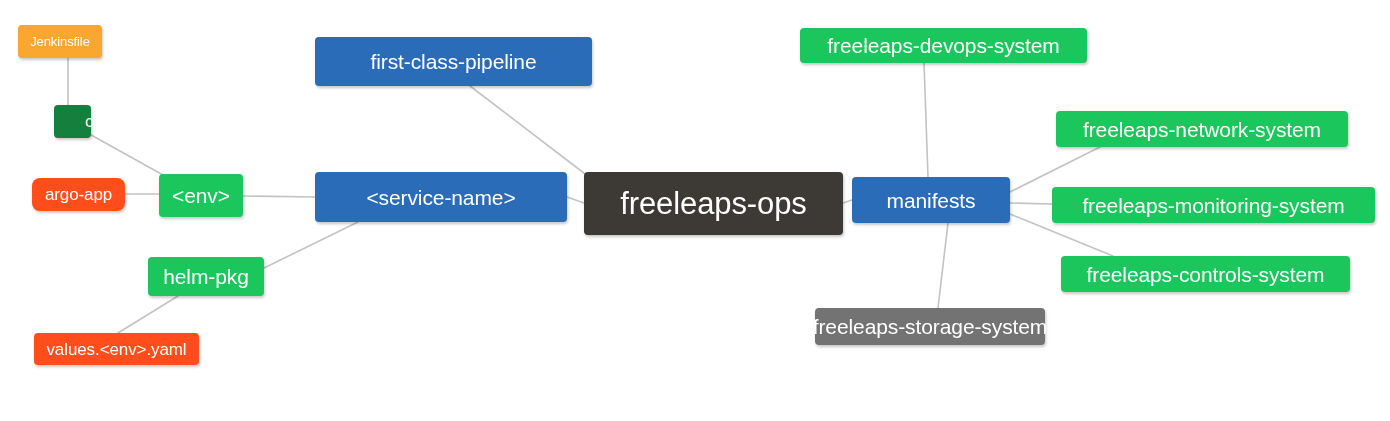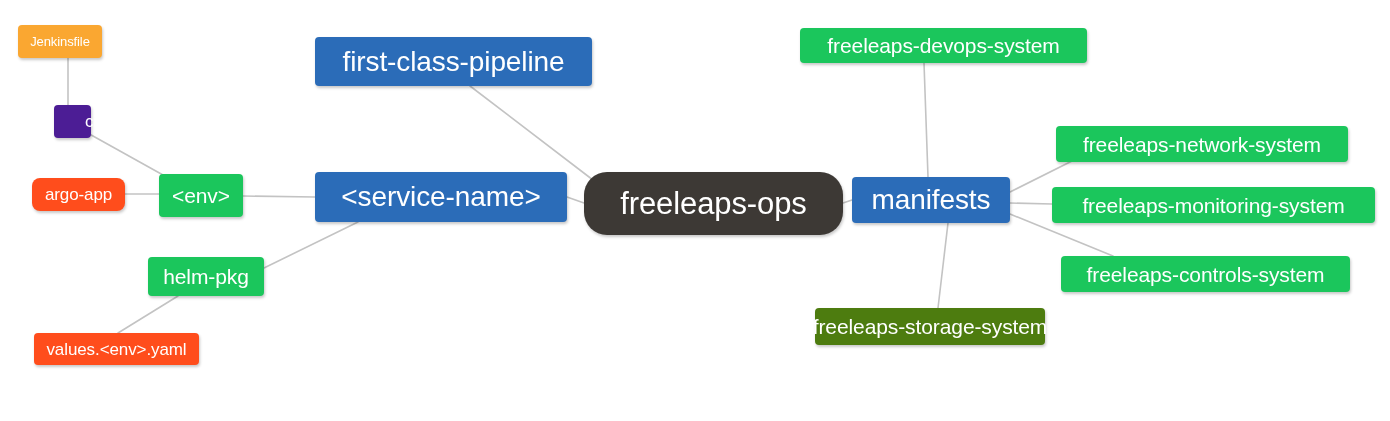--- a/index.html
+++ b/index.html
@@ -31,21 +31,21 @@
     justify-content: center;
     color: #ffffff;
     border-radius: 4px;
     white-space: nowrap;
     box-shadow: 1px 2px 3px rgba(0,0,0,0.22);
     letter-spacing: -0.1px;
     line-height: 1;
     z-index: 2;
   }
   .lvl-root  { font-size: 31px; }
-  .lvl-1-big { font-size: 28px; }
+  .lvl-1-big { font-size: 21px; }
   .lvl-2     { font-size: 21px; }
   .lvl-3     { font-size: 17px; }
   .lvl-4     { font-size: 13px; }
 </style>
 </head>
 <body>
 
 <div id="canvas">
   <svg id="edges" viewBox="0 0 1390 421" preserveAspectRatio="none">
       <line x1="584" y1="203" x2="567" y2="197" stroke="#c3c3c3" stroke-width="1.6" stroke-linecap="round"></line>
@@ -57,59 +57,59 @@
       <line x1="159" y1="194" x2="125" y2="194" stroke="#c3c3c3" stroke-width="1.6" stroke-linecap="round"></line>
       <line x1="68" y1="105" x2="68" y2="58" stroke="#c3c3c3" stroke-width="1.6" stroke-linecap="round"></line>
       <line x1="178" y1="296" x2="118" y2="333" stroke="#c3c3c3" stroke-width="1.6" stroke-linecap="round"></line>
       <line x1="928" y1="177" x2="924" y2="63" stroke="#c3c3c3" stroke-width="1.6" stroke-linecap="round"></line>
       <line x1="1010" y1="192" x2="1100" y2="147" stroke="#c3c3c3" stroke-width="1.6" stroke-linecap="round"></line>
       <line x1="1010" y1="203" x2="1052" y2="204" stroke="#c3c3c3" stroke-width="1.6" stroke-linecap="round"></line>
       <line x1="1010" y1="214" x2="1113" y2="256" stroke="#c3c3c3" stroke-width="1.6" stroke-linecap="round"></line>
       <line x1="948" y1="223" x2="938" y2="308" stroke="#c3c3c3" stroke-width="1.6" stroke-linecap="round"></line>
     </svg>
   <div id="node-layer">
-      <div class="node lvl-root" style="left: 584px; top: 172px; width: 259px; height: 63px; background: rgb(61, 57, 53); border-radius: 23px;">
+      <div class="node lvl-root" style="left: 584px; top: 172px; width: 259px; height: 63px; background: rgb(61, 57, 53);">
         <span>freeleaps-ops</span>
       </div>
       <div class="node lvl-1-big" style="left: 315px; top: 172px; width: 252px; height: 50px; background: rgb(43, 108, 184);">
         <span>&lt;service-name&gt;</span>
       </div>
       <div class="node lvl-1-big" style="left: 852px; top: 177px; width: 158px; height: 46px; background: rgb(43, 108, 184);">
         <span>manifests</span>
       </div>
       <div class="node lvl-1-big" style="left: 315px; top: 37px; width: 277px; height: 49px; background: rgb(43, 108, 184);">
         <span>first-class-pipeline</span>
       </div>
       <div class="node lvl-2" style="left: 159px; top: 174px; width: 84px; height: 43px; background: rgb(27, 198, 92);">
         <span>&lt;env&gt;</span>
       </div>
       <div class="node lvl-2" style="left: 148px; top: 257px; width: 116px; height: 39px; background: rgb(27, 198, 92);">
         <span>helm-pkg</span>
       </div>
-      <div class="node lvl-3" style="left: 54px; top: 105px; width: 30px; height: 33px; background: #4c1d95; padding-left: 37px;">
+      <div class="node lvl-3" style="left: 54px; top: 105px; width: 30px; height: 33px; background: #15803d; padding-left: 37px;">
         <span>ci</span>
       </div>
       <div class="node lvl-3" style="left: 32px; top: 178px; width: 93px; height: 33px; background: rgb(255, 77, 28); border-radius: 8px;">
         <span>argo-app</span>
       </div>
       <div class="node lvl-3" style="left: 10px; top: 333px; width: 165px; height: 32px; background: rgb(255, 77, 28); margin-left: 24px;">
         <span>values.&lt;env&gt;.yaml</span>
       </div>
       <div class="node lvl-4" style="left: 18px; top: 25px; width: 84px; height: 33px; background: rgb(250, 167, 49);">
         <span>Jenkinsfile</span>
       </div>
       <div class="node lvl-2" style="left: 800px; top: 28px; width: 287px; height: 35px; background: rgb(27, 198, 92);">
         <span>freeleaps-devops-system</span>
       </div>
-      <div class="node lvl-2" style="left: 1056px; top: 126px; width: 292px; height: 36px; background: rgb(27, 198, 92);">
+      <div class="node lvl-2" style="left: 1056px; top: 111px; width: 292px; height: 36px; background: rgb(27, 198, 92);">
         <span>freeleaps-network-system</span>
       </div>
       <div class="node lvl-2" style="left: 1052px; top: 187px; width: 323px; height: 36px; background: rgb(27, 198, 92);">
         <span>freeleaps-monitoring-system</span>
       </div>
       <div class="node lvl-2" style="left: 1061px; top: 256px; width: 289px; height: 36px; background: rgb(27, 198, 92);">
         <span>freeleaps-controls-system</span>
       </div>
-      <div class="node lvl-2" style="left: 815px; top: 308px; width: 230px; height: 37px; background: #4d7c0f;">
+      <div class="node lvl-2" style="left: 815px; top: 308px; width: 230px; height: 37px; background: #737373;">
         <span>freeleaps-storage-system</span>
       </div>
     </div>
 </div>
 
 </body></html>

